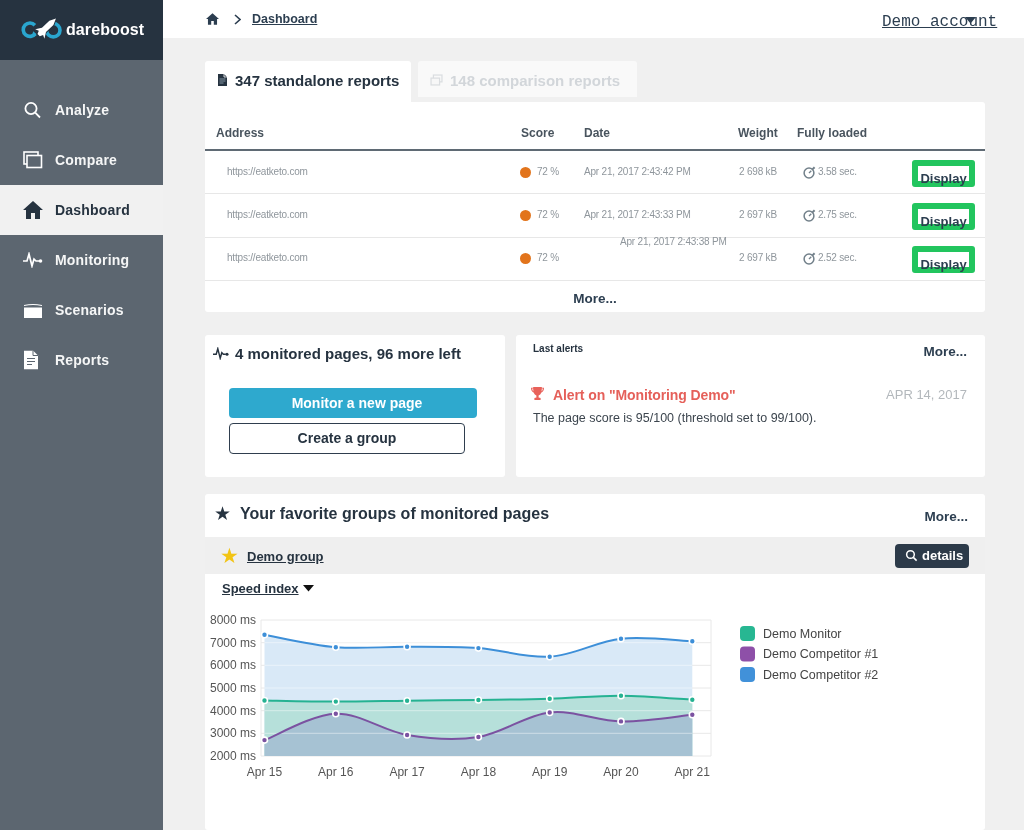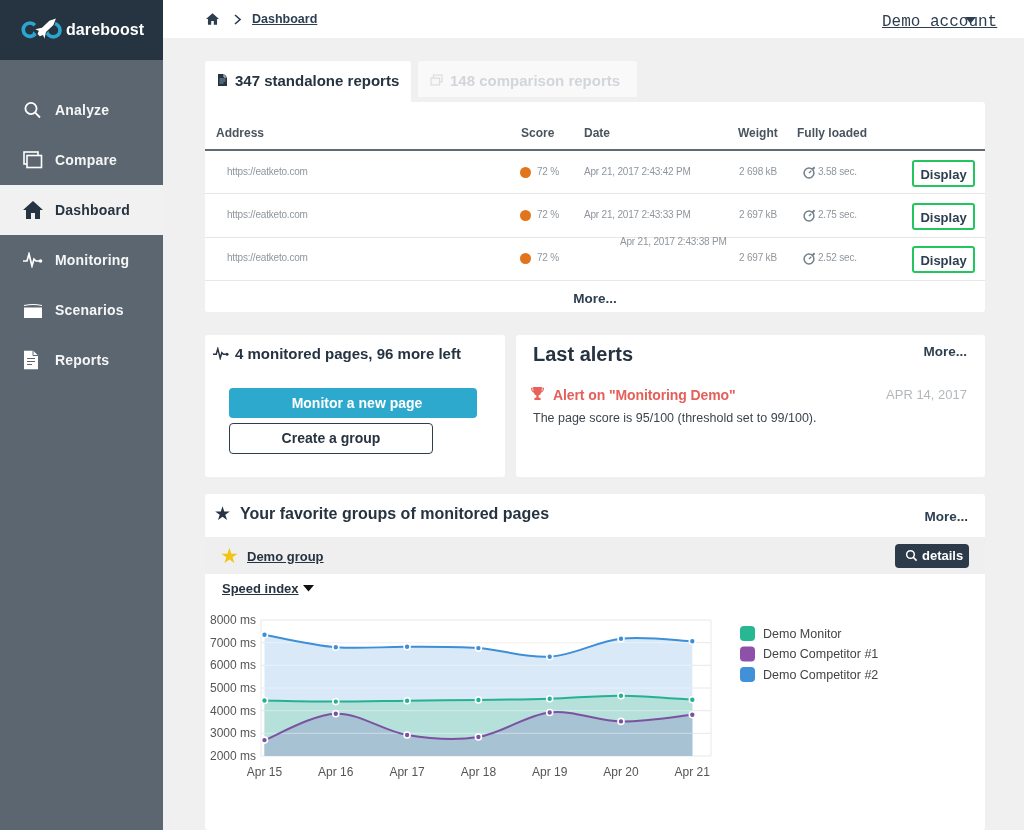--- a/index.html
+++ b/index.html
@@ -21,21 +21,21 @@
 #tab2 { left:418px; width:219px; height:36px; background:#f9f9f9; color:#d2d6da; }
 
 .card { background:#fff; border-radius:3px; }
 #tablecard { left:205px; top:102px; width:780px; height:210px; border-top-left-radius:0; }
 #monitorcard { left:205px; top:335px; width:300px; height:142px; }
 #alertcard { left:516px; top:335px; width:469px; height:142px; }
 #favcard { left:205px; top:494px; width:780px; height:336px; }
 .hdrow { color:#49545e; font-size:12px; font-weight:700; }
 .gtxt { color:#8f969c; font-size:10px; letter-spacing:-0.2px; }
 .dkb { color:#2c3e50; font-weight:700; }
-.btn-display { position:absolute; left:912px; width:63px; height:27px; border:2px solid #22c55e; border-radius:3px; background:#fff; color:#2c3e50; font-size:13px; font-weight:700; text-align:center; line-height:25px; }
+.btn-display { position:absolute; left:912px; width:63px; height:27px; border:6px solid #22c55e; border-radius:3px; background:#fff; color:#2c3e50; font-size:13px; font-weight:700; text-align:center; line-height:25px; }
 .rowsep { position:absolute; left:205px; width:780px; height:1px; background:#e7e7e7; }
 </style>
 </head>
 <body>
 <div class="abs" id="sidebar"></div>
 <div class="abs" id="sidehead">
   <svg class="abs" style="left:19px; top:12px;" width="48" height="36" viewBox="0 0 48 36">
     <path d="M15.9 13.2 A6.7 6.7 0 1 0 16.4 21.6" fill="none" stroke="#2aa6cf" stroke-width="3.6"></path>
     <path d="M14.2 19.2 L18.3 23.1 L12.9 24.6 Z" fill="#2aa6cf"></path>
     <circle cx="34.3" cy="18.2" r="6.7" fill="none" stroke="#2aa6cf" stroke-width="3.6"></circle>
@@ -177,24 +177,24 @@
 <div class="btn-display" style="top:246px;">Display</div>
 <div class="abs dkb" style="left:205px; top:291px; width:780px; text-align:center; font-size:13.5px;">More...</div>
 
 <div class="abs card" id="monitorcard"></div>
 <svg class="abs" style="left:213px; top:347px;" width="16" height="13" viewBox="0 0 20 16">
     <path d="M0 9 L4 9 L6 2 L9 14 L11 7 L13 9 L16 9" fill="none" stroke="#263340" stroke-width="1.8"></path>
     <circle cx="17.5" cy="9" r="1.9" fill="#263340"></circle>
   </svg>
 <div class="abs dkb" style="left:235px; top:345px; font-size:15px; color:#263340;">4 monitored pages, 96 more left</div>
 <div class="abs" style="left:229px; top:388px; width:248px; height:30px; background:#2ea9ce; border-radius:4px; color:#fff; font-size:14px; font-weight:700; text-align:center; line-height:30px;padding-left:8px;">Monitor a new page</div>
-<div class="abs" style="left:229px; top:423px; width:204px; height:31px; background:#fff; border:1px solid #2f3e4e; border-radius:4px; color:#263340; font-size:14px; font-weight:700; text-align:center; line-height:29px;">Create a group</div>
+<div class="abs" style="left:229px; top:423px; width:236px; height:31px; background:#fff; border:1px solid #2f3e4e; border-radius:4px; color:#263340; font-size:14px; font-weight:700; text-align:center; line-height:29px;">Create a group</div>
 
 <div class="abs card" id="alertcard"></div>
-<div class="abs" style="left:533px; top:343px; font-size:20px; font-weight:700; color:#263340;">Last alerts</div>
+<div class="abs" style="left:533px; top:343px; font-size:10px; font-weight:700; color:#263340;">Last alerts</div>
 <div class="abs dkb" style="left:885px; top:344px; width:82px; text-align:right; font-size:13.5px;">More...</div>
 <svg class="abs" style="left:531px; top:387px;" width="13" height="13" viewBox="0 0 13 13">
     <path d="M2.2 0 L10.8 0 L10.8 0.8 L13 0.8 Q13 4.6 10.4 5.4 Q9.4 7.8 7.6 8.4 L7.6 10.4 L9.6 11 L9.6 13 L3.4 13 L3.4 11 L5.4 10.4 L5.4 8.4 Q3.6 7.8 2.6 5.4 Q0 4.6 0 0.8 L2.2 0.8 Z" fill="#e8615a"></path>
     <path d="M1 1.6 Q1.2 3.8 2.5 4.4 Q2.2 2.9 2.2 1.6 Z M12 1.6 Q11.8 3.8 10.5 4.4 Q10.8 2.9 10.8 1.6 Z" fill="#fff" opacity="0.85"></path>
   </svg>
 <div class="abs" style="left:553px; top:387px; font-size:14px; font-weight:700; color:#e5605a; letter-spacing:-0.1px;">Alert on "Monitoring Demo"</div>
 <div class="abs" style="left:867px; top:387px; width:100px; text-align:right; font-size:13px; color:#b3b8bc;">APR 14, 2017</div>
 <div class="abs" style="left:533px; top:411px; font-size:12.5px; color:#3c454e;">The page score is 95/100 (threshold set to 99/100).</div>
 
 <div class="abs card" id="favcard"></div>

